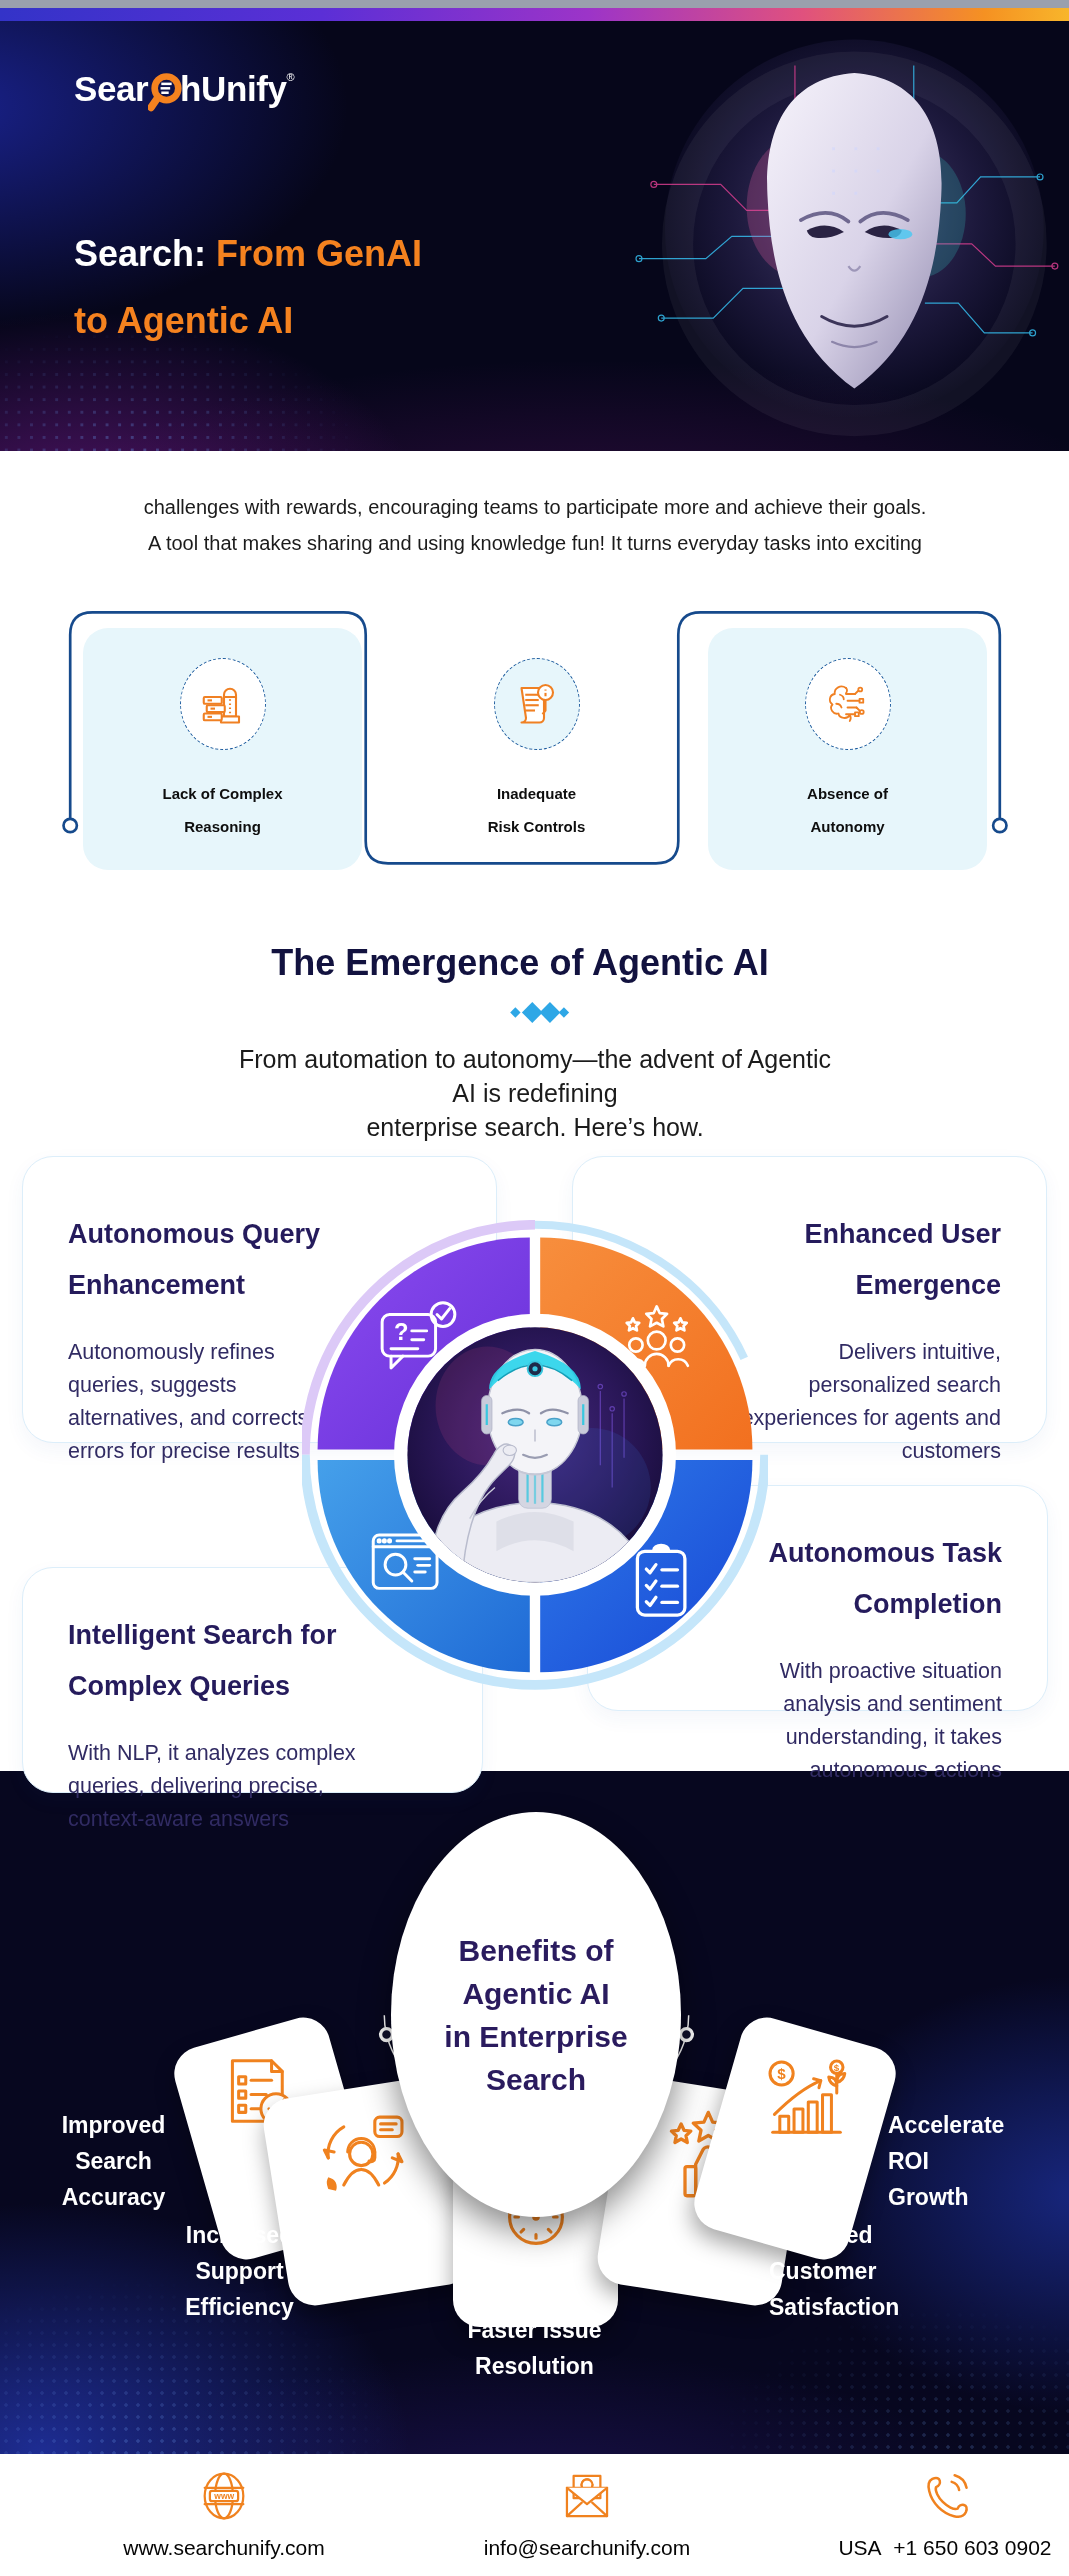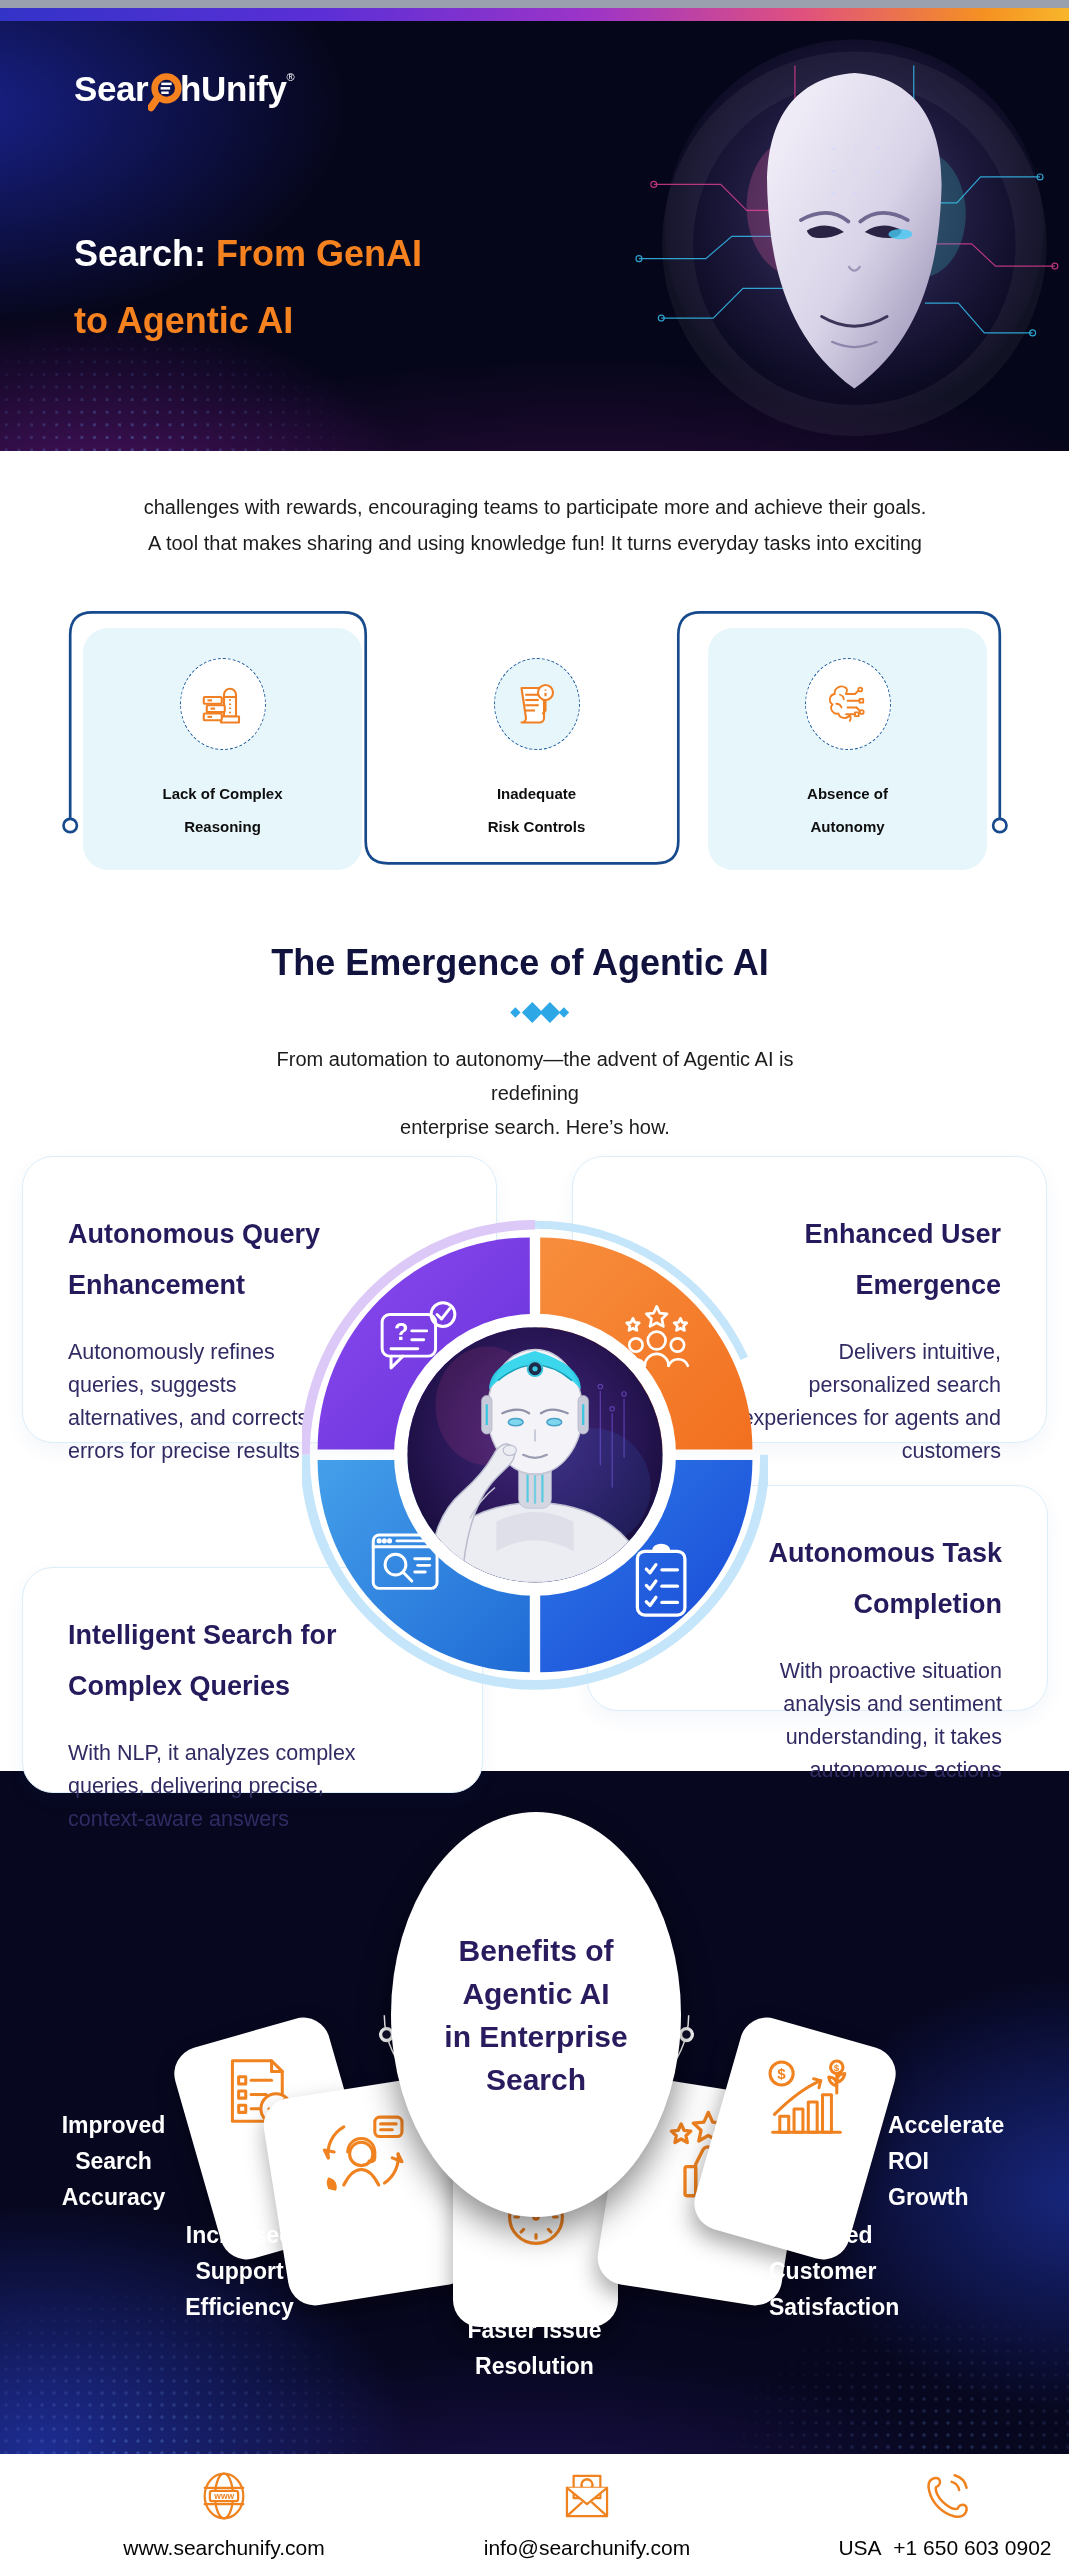--- a/index.html
+++ b/index.html
@@ -37,21 +37,21 @@
   .chal-card.filled{background:#E7F6FB;}
   .chal-ellipse{width:86px;height:92px;border:1.9px dashed #1E5C9E;border-radius:50%;
       margin:30px auto 0;display:flex;align-items:center;justify-content:center;background:#fff;}
   .chal-card.plain .chal-ellipse{background:#E7F6FB;}
   .chal-label{margin-top:27px;font-size:15px;line-height:33px;font-weight:700;color:#0e0e0e;}
   
   .em-title{position:absolute;left:0;top:934px;width:1040px;text-align:center;
             font-size:36px;font-weight:700;color:#12123F;}
   .em-divider{position:absolute;left:167px;top:992px;}
   .em-sub{position:absolute;left:238px;top:1034px;width:594px;text-align:center;
-          font-size:20px;line-height:34px;color:#1b1b1b;font-weight:500;}
+          font-size:25px;line-height:34px;color:#1b1b1b;font-weight:500;}
   
   .feat-card{position:absolute;background:#fff;border:1.5px solid #DCEEFA;border-radius:31px;z-index:1;
              box-shadow:0 7.4px 19.3px rgba(30,80,160,.05);}
   .feat-title{font-size:27px;line-height:51px;font-weight:700;color:#251B5C;}
   .feat-body{margin-top:25px;font-size:21.5px;line-height:33px;color:#312B63;}
   .fc-tl{left:22px;top:1148px;width:475px;height:287px;padding:52px 0 0 45px;}
   .fc-tl .feat-title{width:267px;} .fc-tl .feat-body{width:245px;}
   .fc-tr{left:572px;top:1148px;width:475px;height:287px;padding:52px 45px 0 0;text-align:right;}
   .fc-tr .feat-title{margin-left:auto;width:245px;} .fc-tr .feat-body{margin-left:auto;width:267px;}
   .fc-bl{left:22px;top:1559px;width:461px;height:226px;padding:42px 0 0 45px;}

